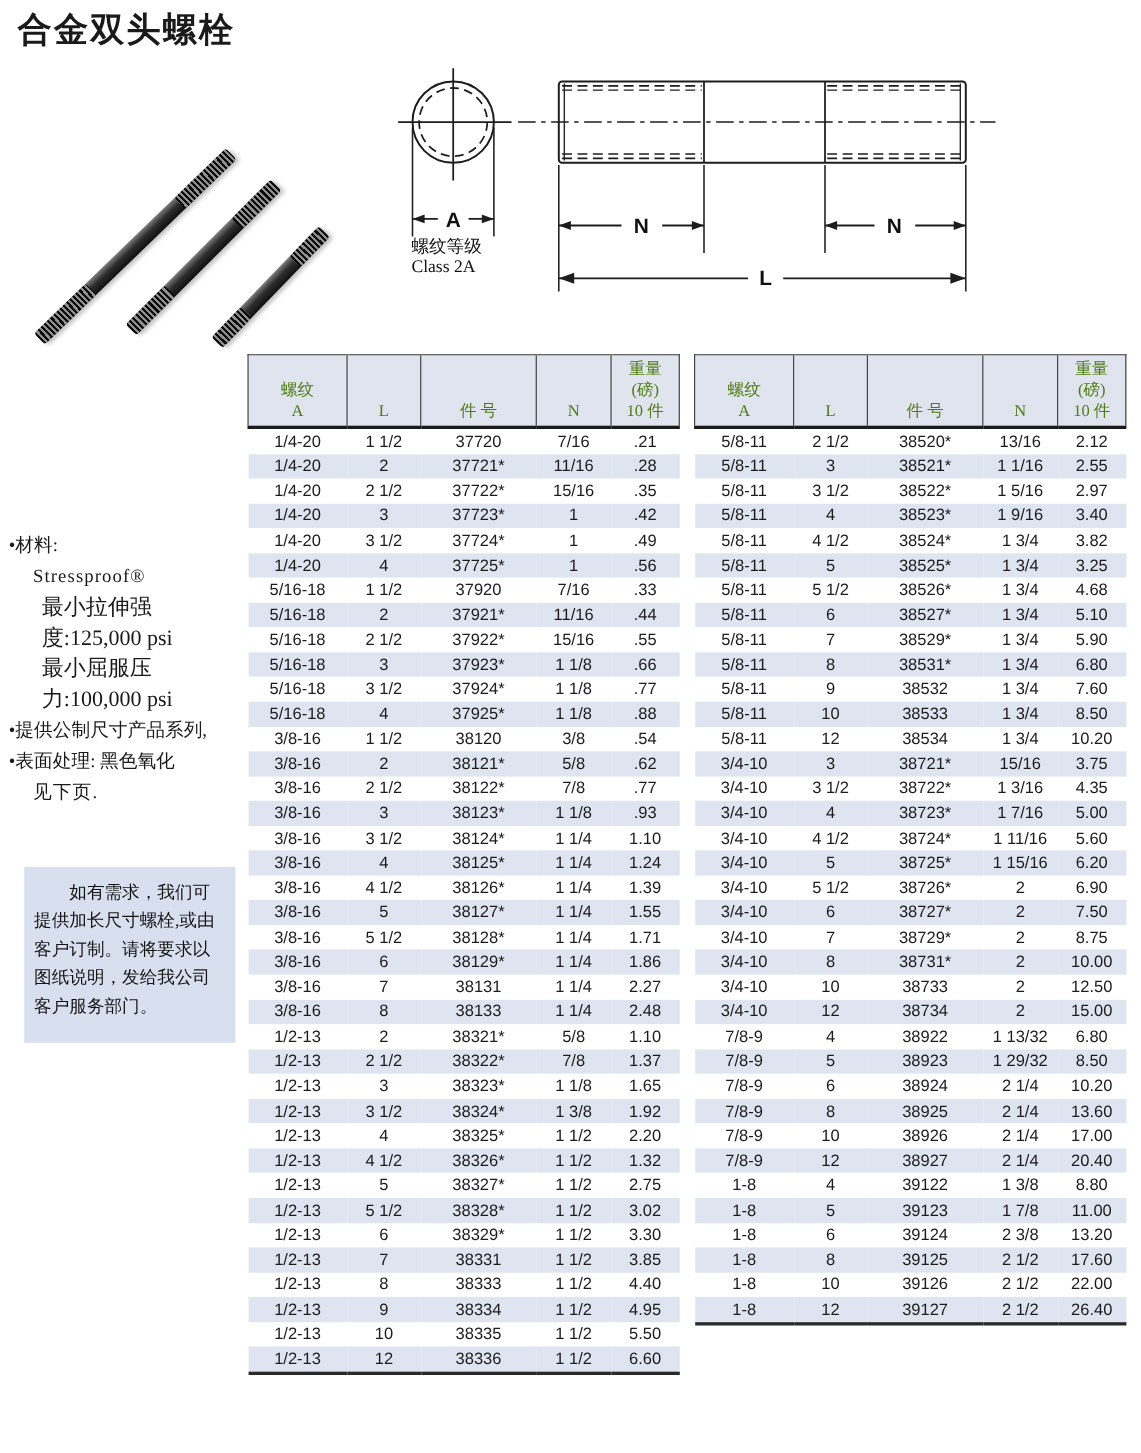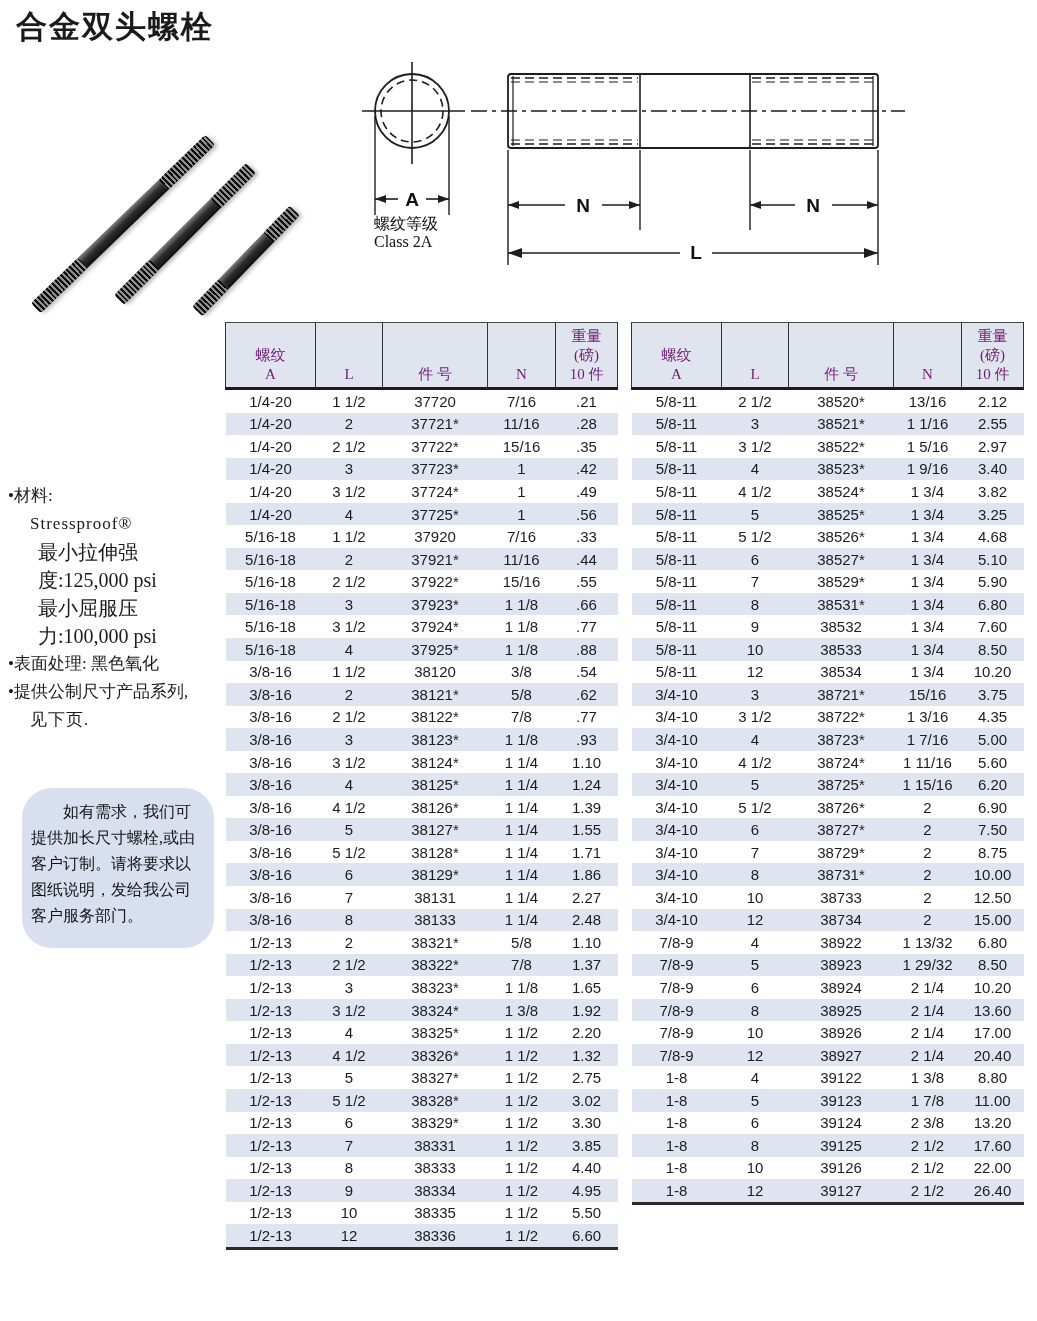--- a/index.html
+++ b/index.html
@@ -33,32 +33,32 @@
   
   .specs{position:absolute;left:8px;top:482px;width:215px;
          font-family:"Liberation Serif",serif;font-size:17px;line-height:28px;}
   .specs .ind1{padding-left:22px;letter-spacing:1px;}
   .specs .ind2{padding-left:30px;font-size:20px;}
 
   
   .note-box{position:absolute;left:22px;top:788px;width:192px;min-height:160px;
             background:#d8e0ef;box-sizing:border-box;padding:11px 9px 12px 9px;
             font-family:"Liberation Serif",serif;font-size:16px;line-height:26px;
-            text-indent:2em;color:#141414;border-radius:30px;}
+            text-indent:2em;color:#141414;}
 
   
   table.cat{position:absolute;top:322px;width:392px;border-collapse:collapse;table-layout:fixed;}
   #t-left{left:225px;} #t-right{left:631px;}
   col.c-a{width:90px;} col.c-l{width:67px;} col.c-part{width:105px;}
   col.c-n{width:68px;} col.c-wt{width:62px;}
   table.cat thead th{background:#e0e4ee;height:65px;box-sizing:border-box;
         vertical-align:bottom;text-align:center;font-weight:normal;
         font-family:"Liberation Serif",serif;font-size:15px;line-height:19px;
         border-top:1.5px solid #444;border-bottom:3px solid #1b1b1b;
-        border-left:1.5px solid #333;padding:4px 0 3px 0;color:#701a75;}
+        border-left:1.5px solid #333;padding:4px 0 3px 0;color:#4d7c0f;}
   table.cat thead th:last-child{border-right:1.5px solid #333;}
   table.cat tbody td{height:22.55px;text-align:center;font-size:15px;padding:0;
         color:#1c1c1c;font-family:"Liberation Sans",sans-serif;}
   table.cat tbody tr:nth-child(even) td{background:#dee4f0;}
   table.cat tbody tr:last-child td{border-bottom:3px solid #2a2a2a;}
 </style>
 </head>
 <body>
 
 <div id="page">
@@ -128,22 +128,22 @@
     <polygon class="arrow" points="168,195 182,190 182,200"></polygon>
     <polygon class="arrow" points="538,195 524,190 524,200"></polygon>
     <text class="dim-label" x="356" y="201" text-anchor="middle">L</text>
   </svg>
 
   <div class="specs">
     <div>•材料:</div>
     <div class="ind1">Stressproof®</div>
     <div class="ind2">最小拉伸强度:125,000 psi</div>
     <div class="ind2">最小屈服压力:100,000 psi</div>
+    <div>•提供公制尺寸产品系列,</div>
     <div>•表面处理: 黑色氧化</div>
-    <div>•提供公制尺寸产品系列,</div>
     <div class="ind1">见下页.</div>
   </div>
 
   <div class="note-box">如有需求，我们可提供加长尺寸螺栓,或由客户订制。请将要求以图纸说明，发给我公司客户服务部门。</div>
 
   <table class="cat" id="t-left">
     <colgroup>
         <col class="c-a">
         <col class="c-l">
         <col class="c-part">

